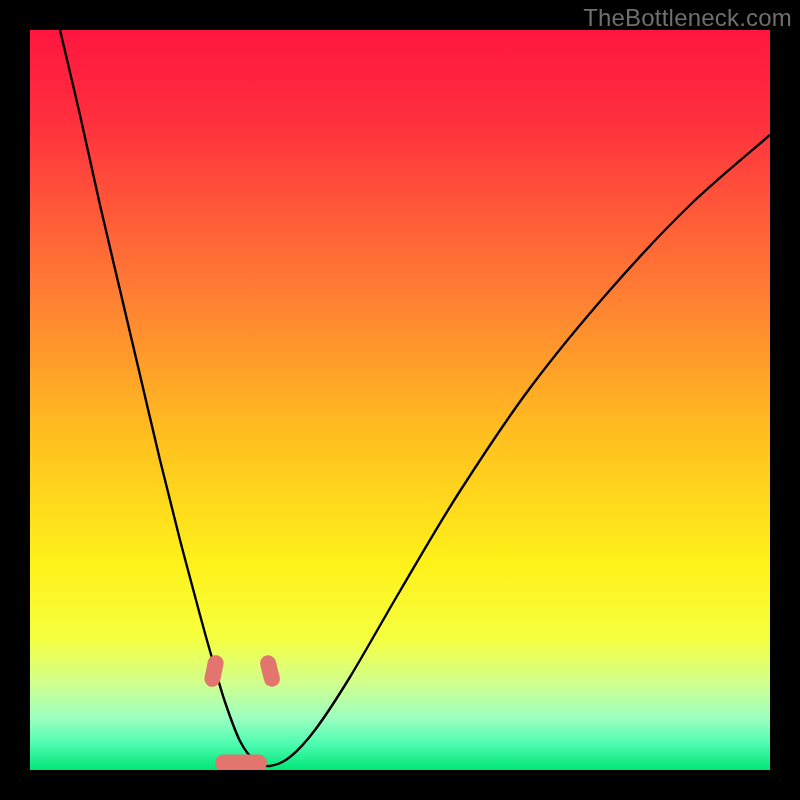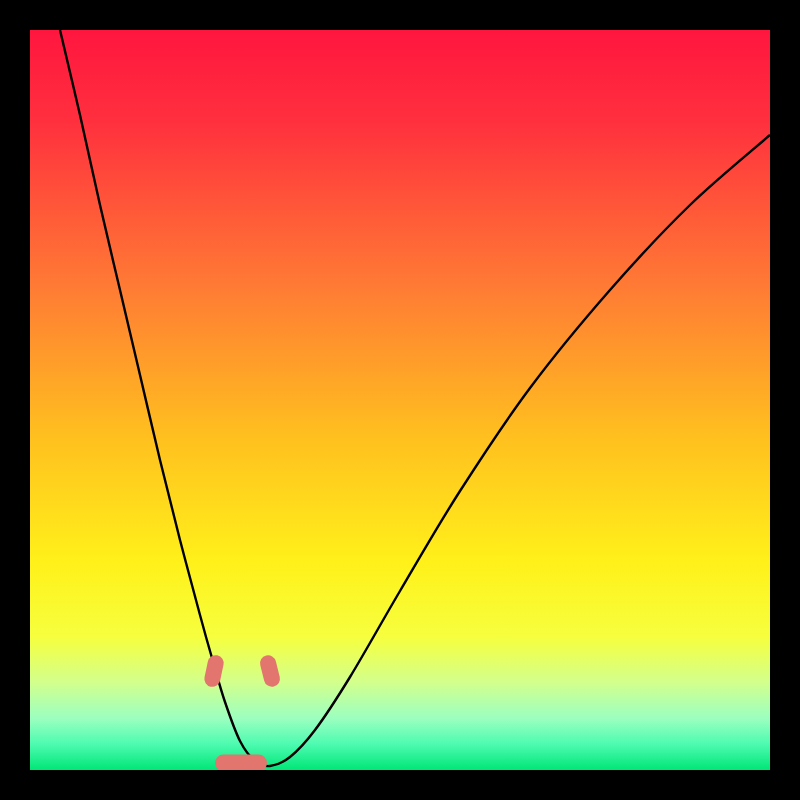--- a/index.html
+++ b/index.html
@@ -38,20 +38,21 @@
   }
   svg {
     display: block;
   }
 </style>
 </head>
 <body>
 
 <div class="frame">
 
+  <div class="attribution">TheBottleneck.com</div>
 
   <div class="plot">
     <svg id="svg-plot" width="740" height="740" viewBox="0 0 740 740">
       <defs>
         <linearGradient id="bg-grad" x1="0" y1="0" x2="0" y2="1">
             <stop offset="0%" stop-color="#ff163f"></stop>
             <stop offset="12%" stop-color="#ff2f3e"></stop>
             <stop offset="35%" stop-color="#ff7c34"></stop>
             <stop offset="55.00000000000001%" stop-color="#ffc01f"></stop>
             <stop offset="72%" stop-color="#fff11a"></stop>

